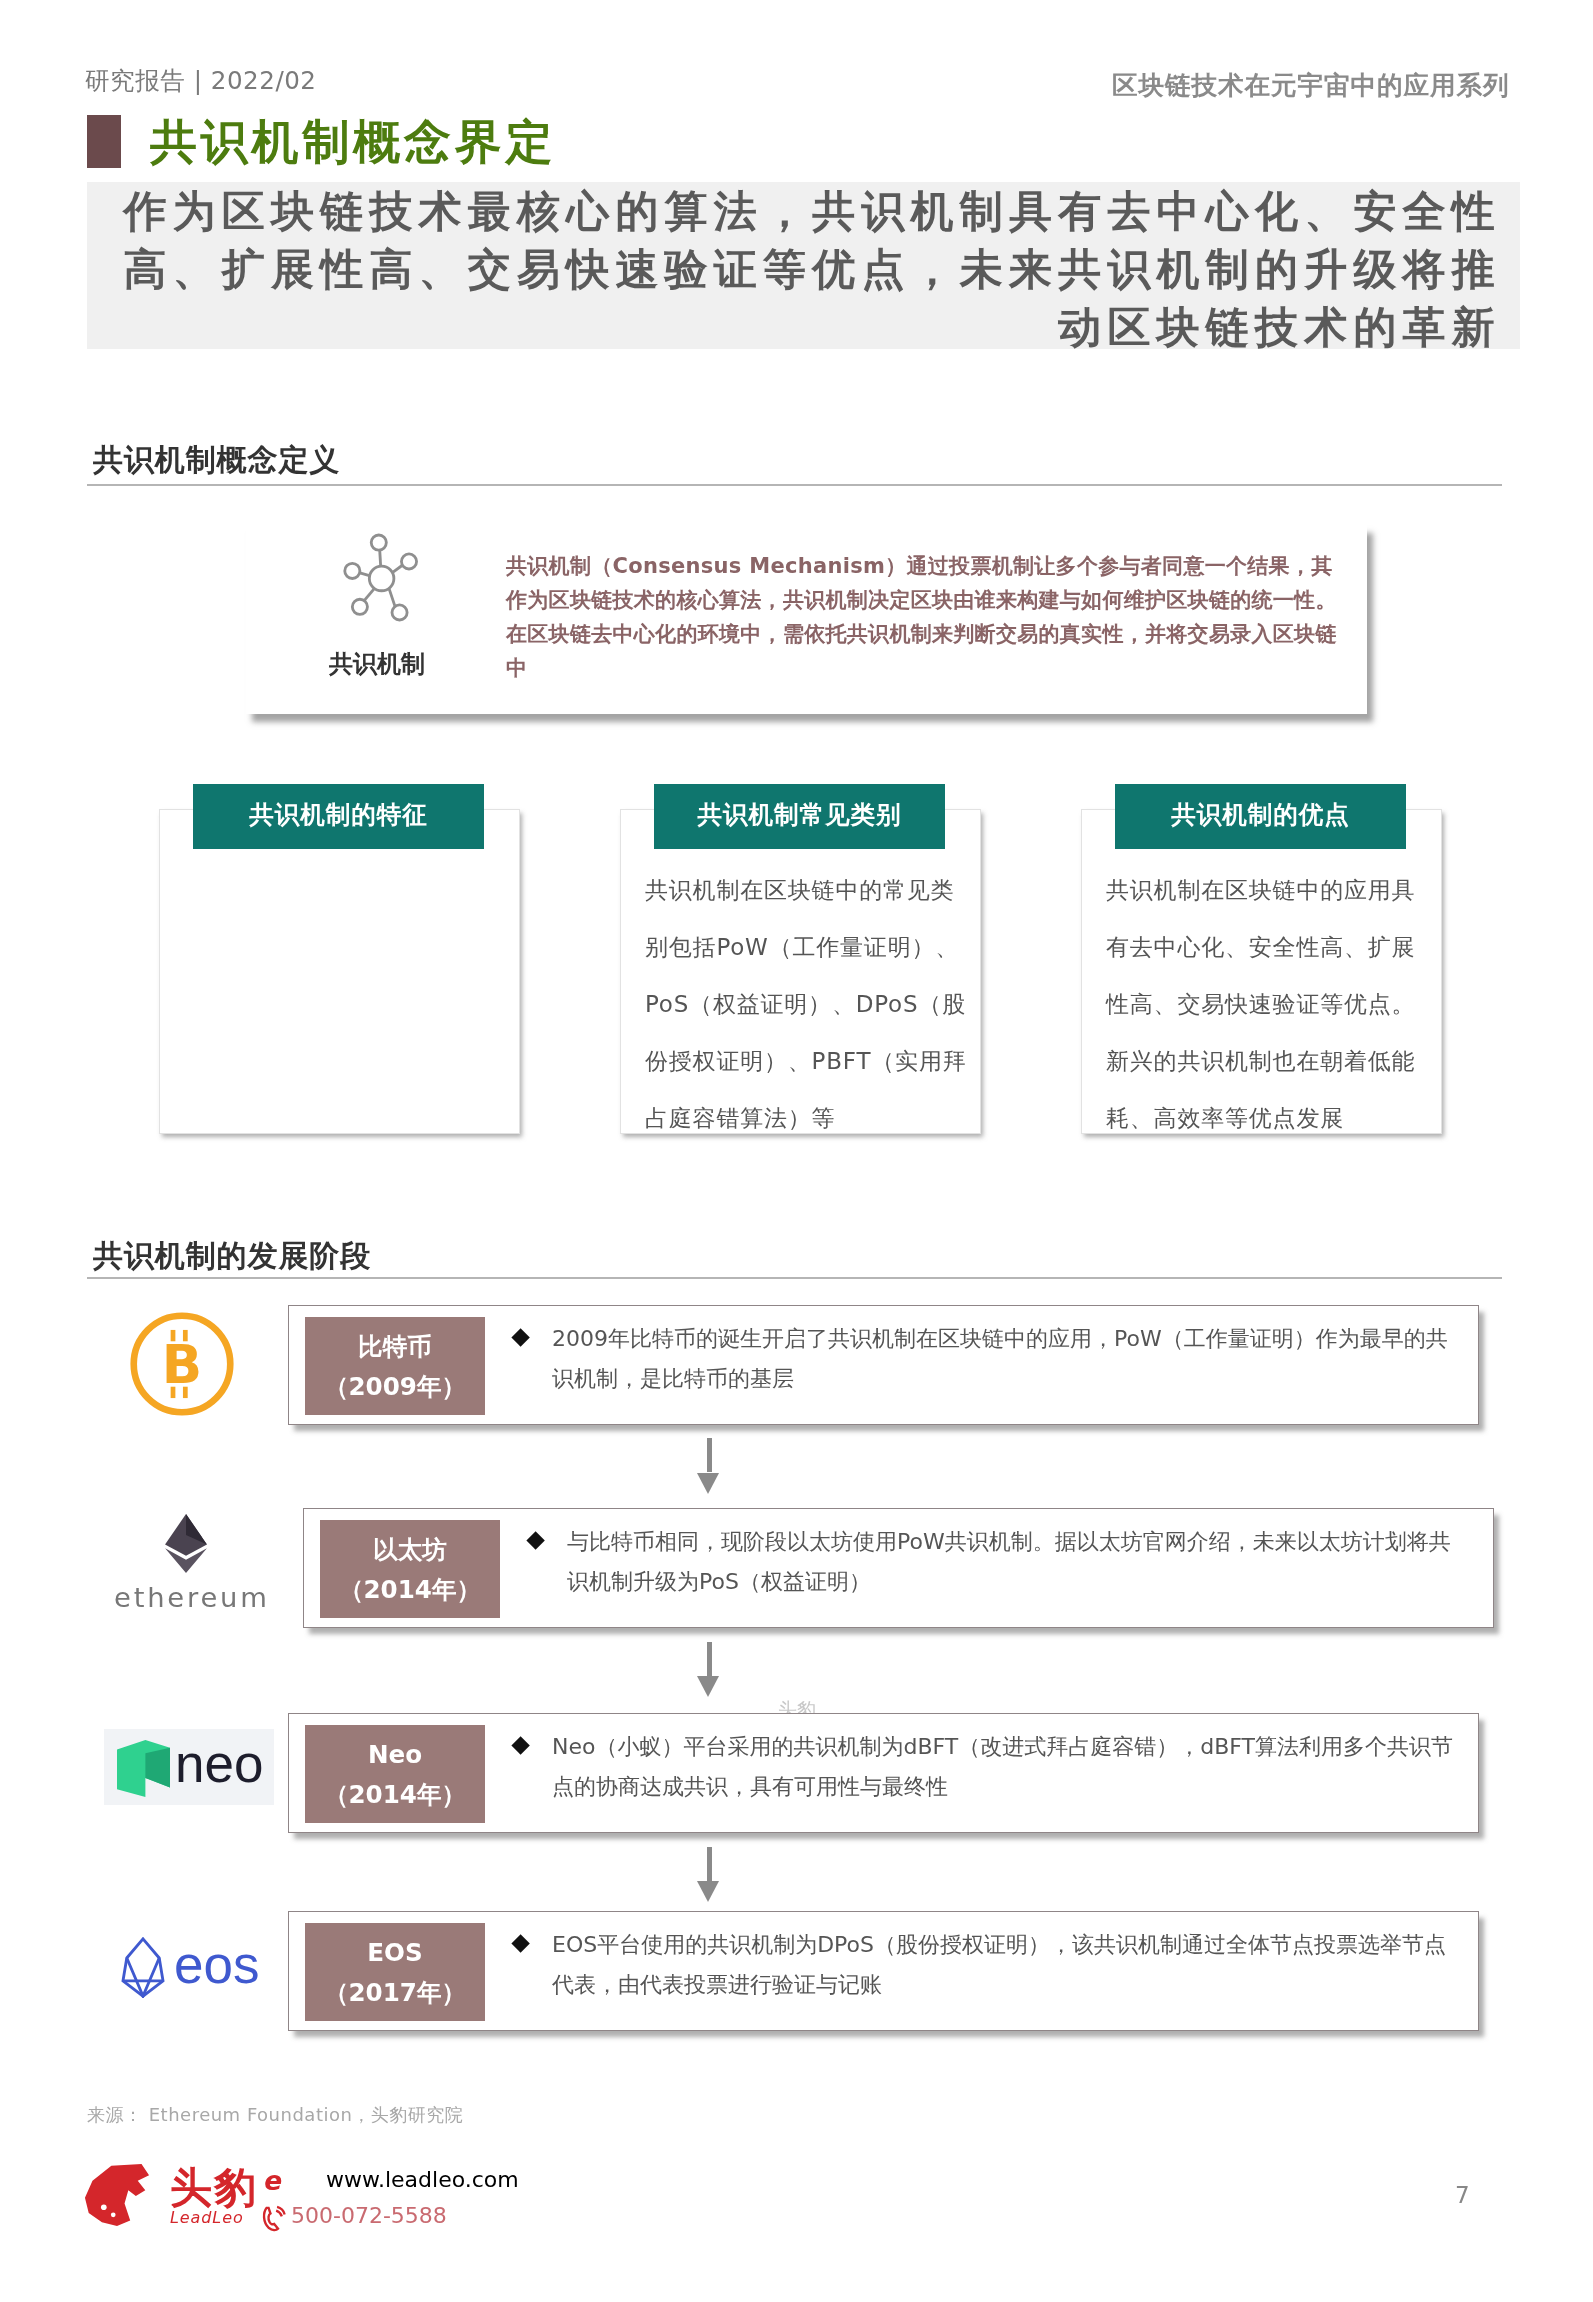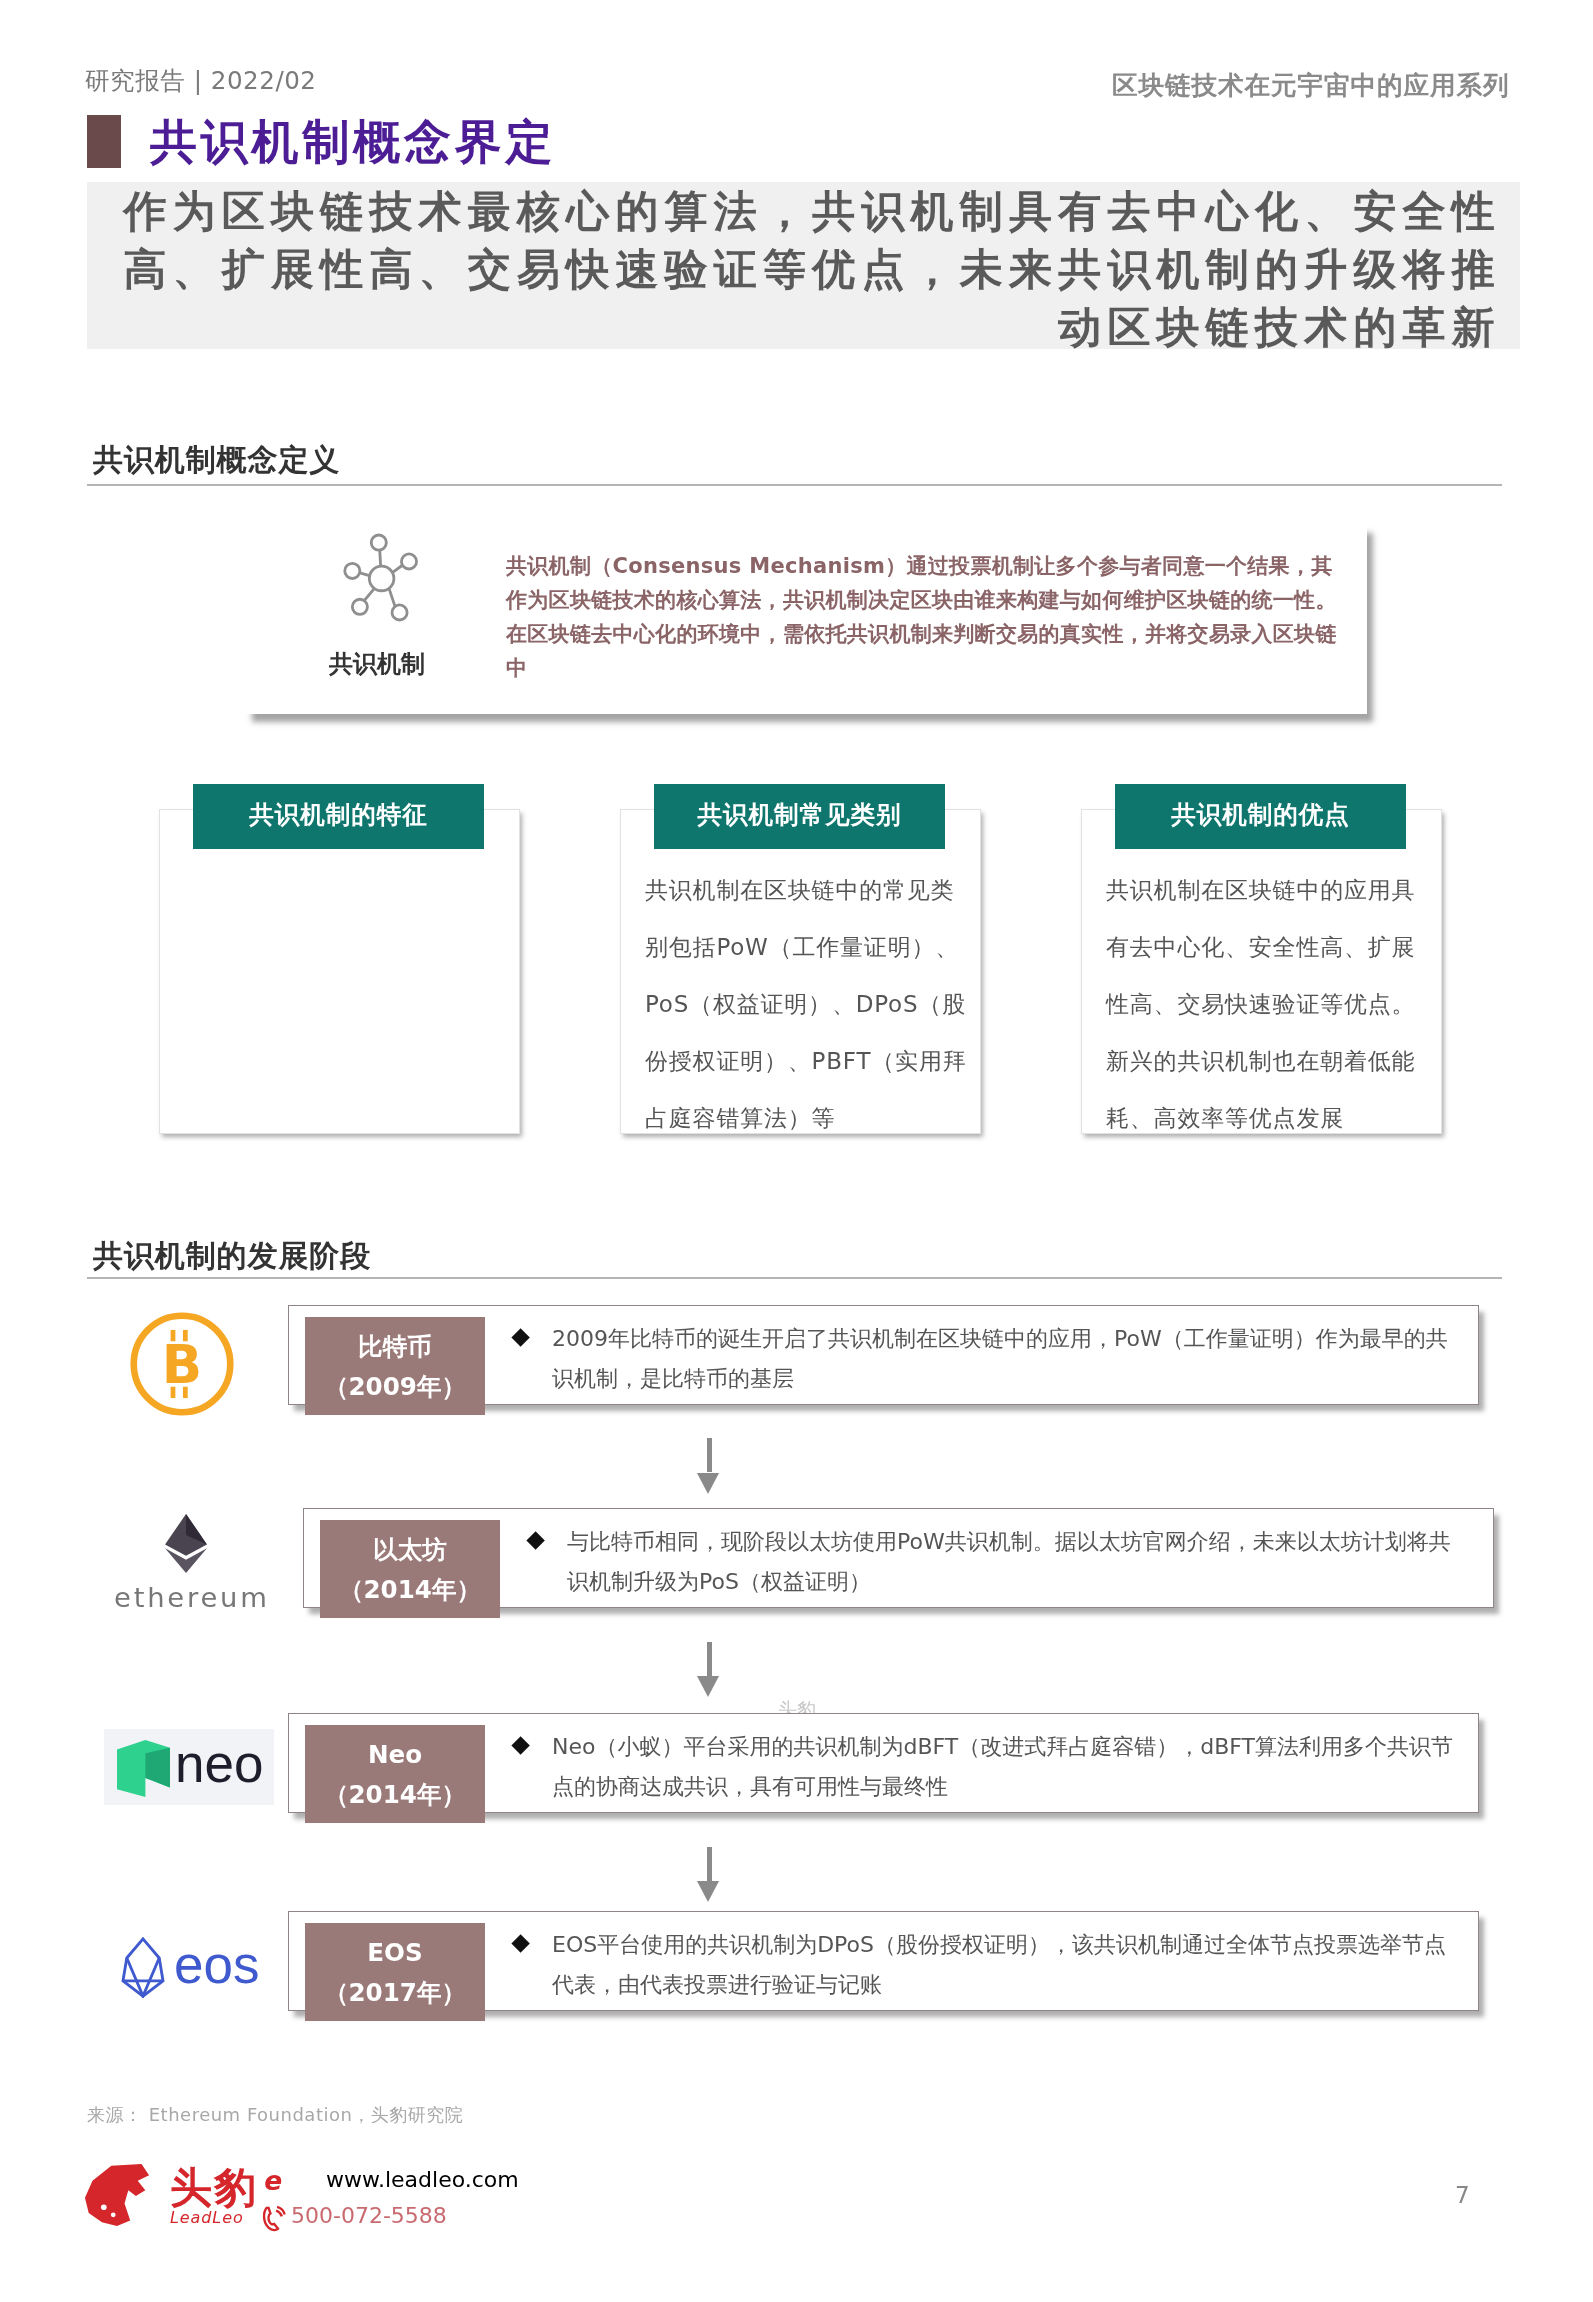--- a/index.html
+++ b/index.html
@@ -4,41 +4,41 @@
 <style>
   * { box-sizing: border-box; margin: 0; padding: 0; }
   html, body { width: 1594px; height: 2302px; background: #ffffff; overflow: hidden; }
   body { position: relative; font-family: "DejaVu Sans", "Liberation Sans", sans-serif; color: #333; }
   .abs { position: absolute; }
 
   
   .hdr-left { left: 85px; top: 64px; font-size: 24.6px; color: #7a7a7a; letter-spacing: 0.5px; white-space: nowrap; }
   .hdr-right { left: 1112px; top: 68px; font-size: 25.6px; color: #8a8a8a; letter-spacing: 0.9px; white-space: nowrap; font-weight: bold; }
   .title-bar { left: 87px; top: 115px; width: 34px; height: 53px; background: #6b4a4c; }
-  .title { left: 150px; top: 112px; font-size: 47px; color: #4c1d95; letter-spacing: 3.8px; font-weight: bold; white-space: nowrap; line-height: 59px; }
+  .title { left: 150px; top: 112px; font-size: 47px; color: #4d7c0f; letter-spacing: 3.8px; font-weight: bold; white-space: nowrap; line-height: 59px; }
   .summary { left: 87px; top: 182px; width: 1433px; height: 167px; background: #f0f0f0; text-align: right; }
   .summary-text { position: absolute; left: 23px; top: 0px; width: 1391px; font-size: 43px; line-height: 58px; color: #5a5a5a; letter-spacing: 6.2px; font-weight: bold; }
 
   
   .sec-title { left: 93px; font-size: 30px; color: #333; font-weight: bold; white-space: nowrap; letter-spacing: 0.9px; }
   .sec-rule { left: 87px; width: 1415px; height: 1.9px; background: #b5b5b5; }
 
   
   .def-card { left: 246px; top: 525px; width: 1121px; height: 189px; background: #fff; box-shadow: 5.7px 7.6px 5.7px rgba(90,90,90,0.55); }
   .def-icon { position: absolute; left: 95px; top: 7.6px; width: 85px; height: 90px; }
   .def-label { position: absolute; left: 83px; top: 123px; font-size: 24px; color: #333; white-space: nowrap; font-weight: bold; }
   .def-text { position: absolute; left: 260px; top: 24px; width: 833px; font-size: 21px; line-height: 34px; color: #8a6466; font-weight: bold; letter-spacing: 0.3px; }
 
   
   .feat { top: 809px; width: 361px; height: 325px; background: #fff; border: 0.9px solid #e2e2e2; box-shadow: 2.8px 3.8px 4.7px rgba(120,120,120,0.6); }
   .feat-tab { position: absolute; top: -26.5px; left: 33px; width: 291px; height: 65px; background: #0f766e; color: #fff; font-size: 24.6px; font-weight: bold; text-align: center; line-height: 62px; letter-spacing: 0.9px; }
   .feat-text { position: absolute; left: 24px; top: 52px; width: 331px; font-size: 23px; line-height: 57px; color: #555; letter-spacing: 0.8px; }
 
   
-  .stage { left: 288px; width: 1191px; height: 100px; background: #fff; border: 1.9px solid #8f8587; box-shadow: 5.7px 6.6px 4.7px rgba(110,110,110,0.55); }
+  .stage { left: 288px; width: 1191px; height: 120px; background: #fff; border: 1.9px solid #8f8587; box-shadow: 5.7px 6.6px 4.7px rgba(110,110,110,0.55); }
   .stage-label { position: absolute; left: 16px; top: 11.4px; width: 180px; height: 98px; background: #9a7a78; color: #fff; text-align: center; font-size: 24.6px; line-height: 40px; padding-top: 9.5px; font-weight: bold; }
   .stage-bullet { position: absolute; left: 225px; top: 24.6px; width: 13.2px; height: 13.2px; background: #111; transform: rotate(45deg); }
   .stage-text { position: absolute; left: 263px; top: 13.2px; width: 904px; font-size: 22px; line-height: 40px; color: #555; }
   .arrow-line { left: 707px; width: 4.7px; background: #8a8a8a; }
   .arrow-head { left: 697px; width: 0; height: 0; border-left: 11.4px solid transparent; border-right: 11.4px solid transparent; border-top: 21px solid #8a8a8a; }
 
   .logo { position: absolute; }
   .eth-word { position: absolute; left: 114px; top: 1582px; font-size: 27.4px; color: #777; letter-spacing: 2.8px; white-space: nowrap; font-family: "DejaVu Sans", sans-serif; }
   .neo-box { left: 104px; top: 1729px; width: 170px; height: 76px; background: #f1f3f6; }
   .neo-word { position: absolute; left: 71px; top: 3.8px; font-size: 53px; color: #1d1d2c; font-family: "Liberation Sans", sans-serif; line-height: 62px; }

